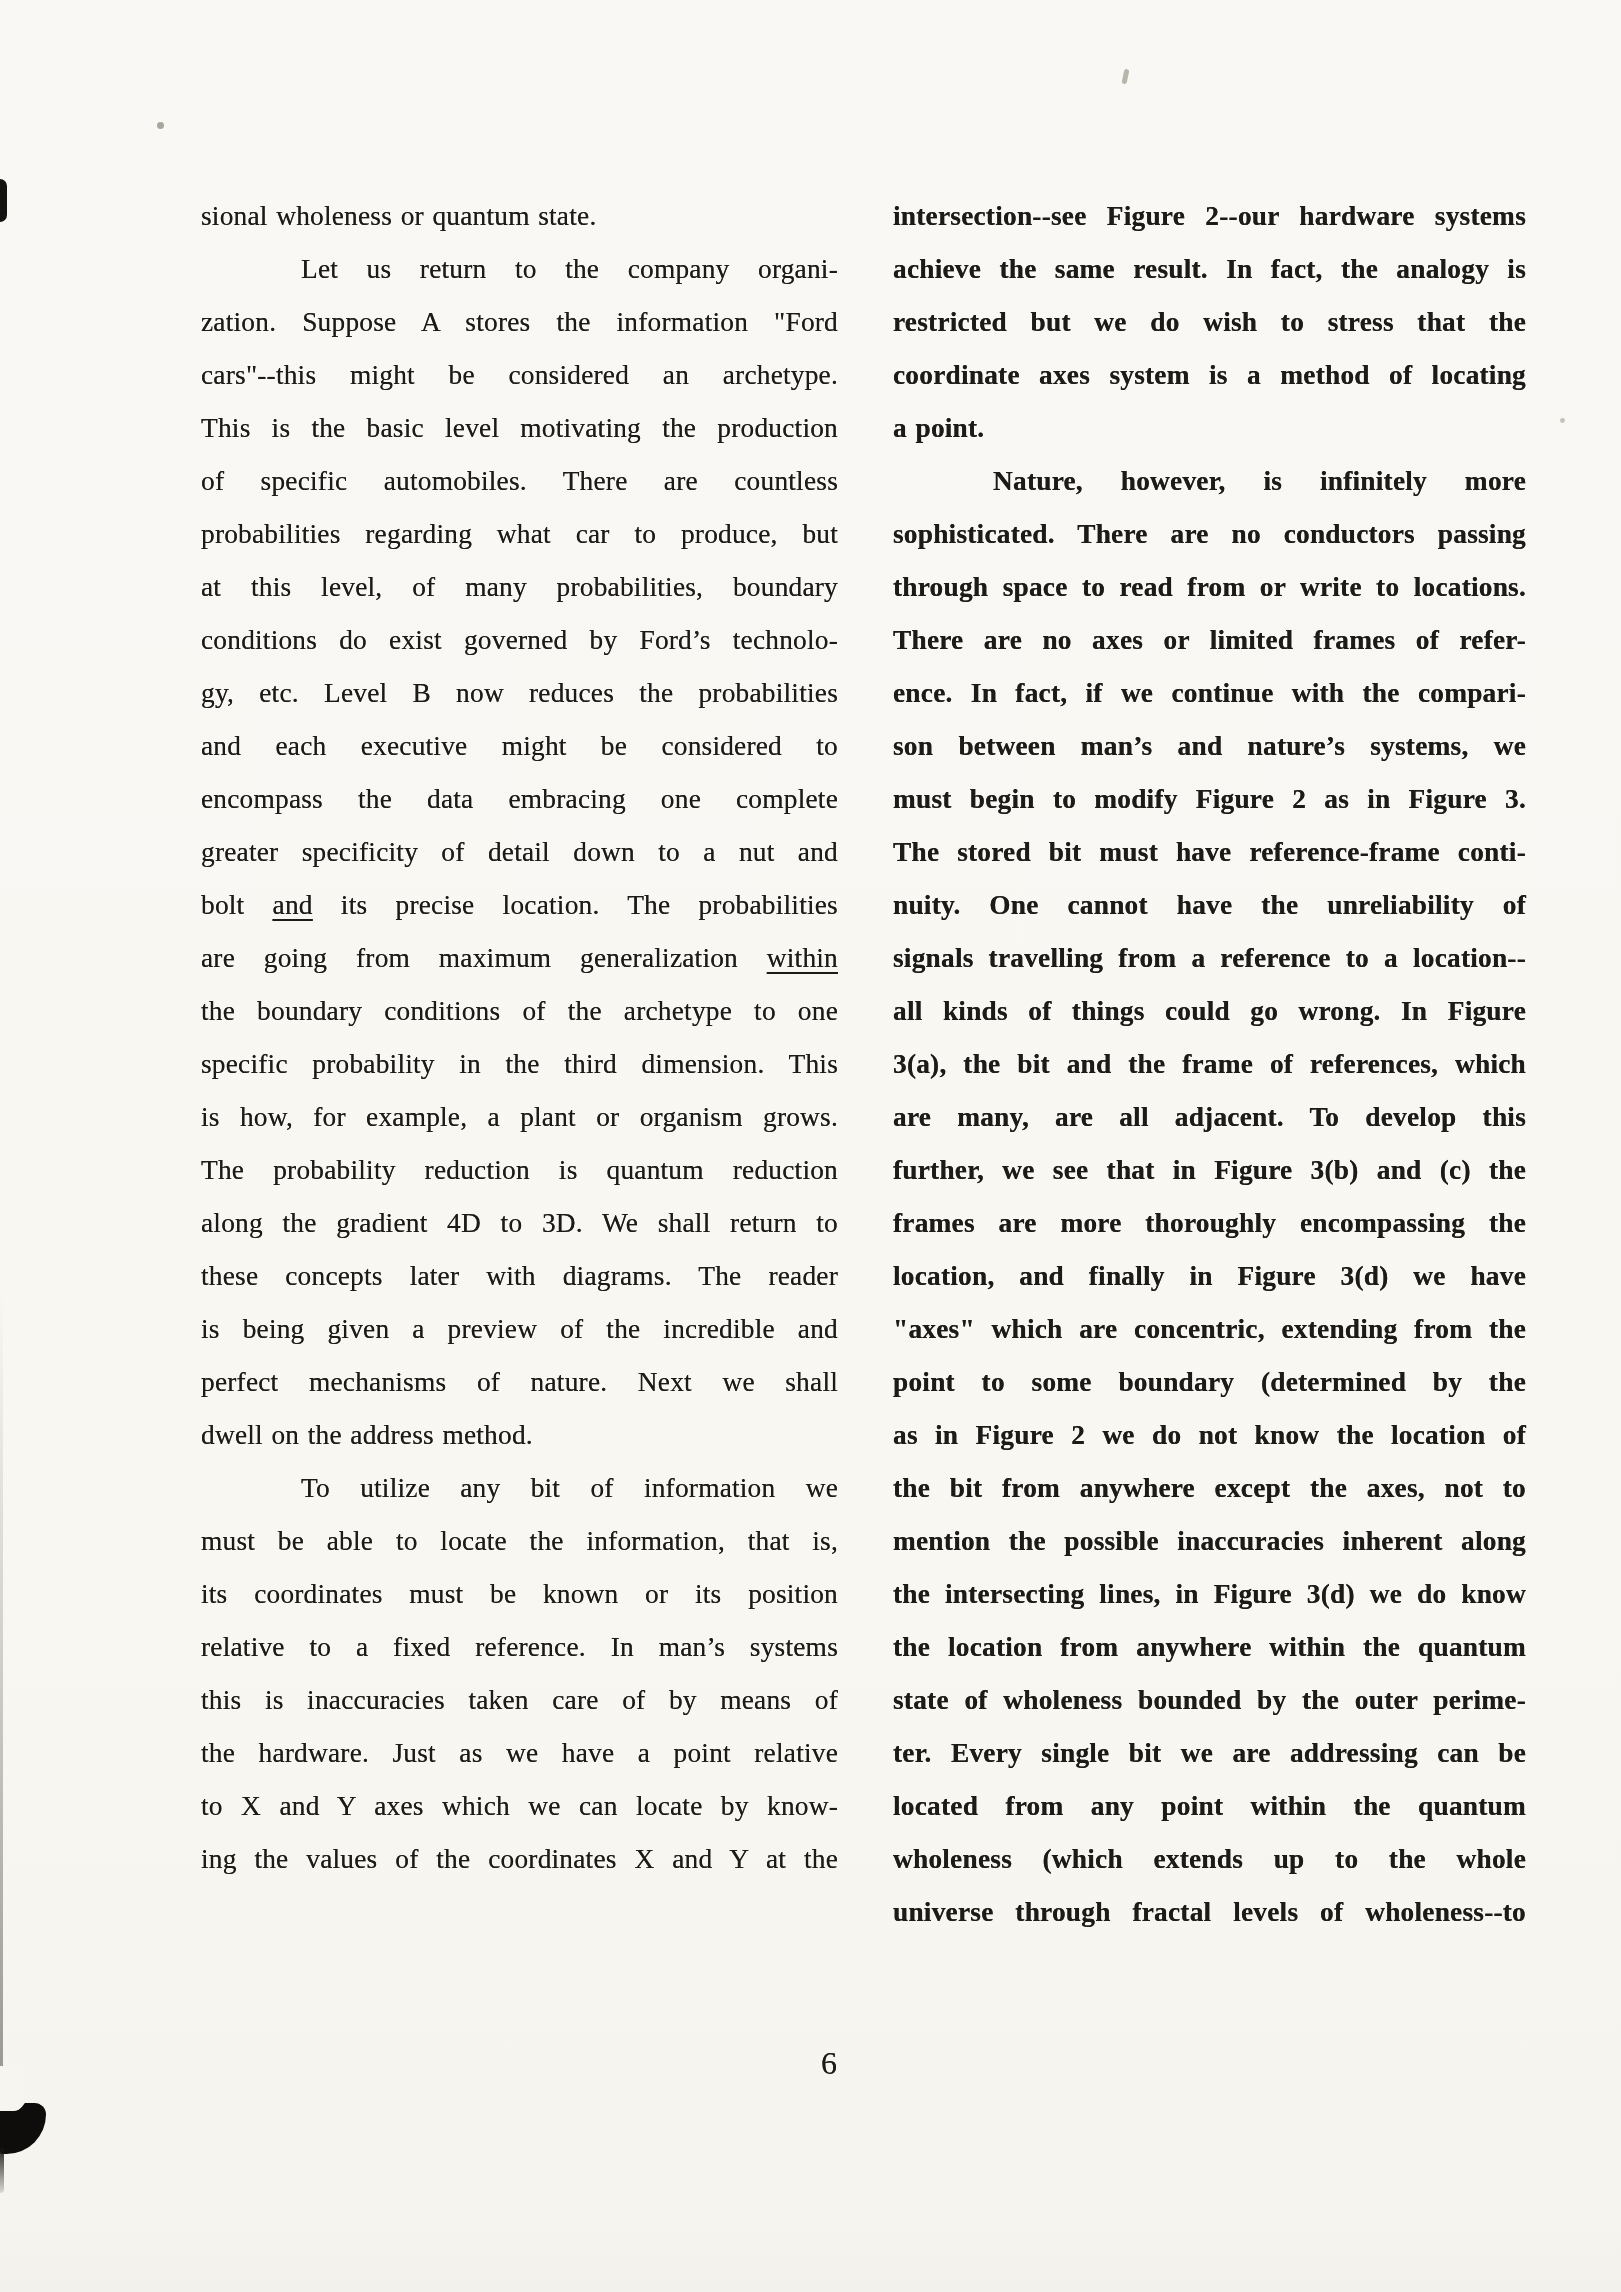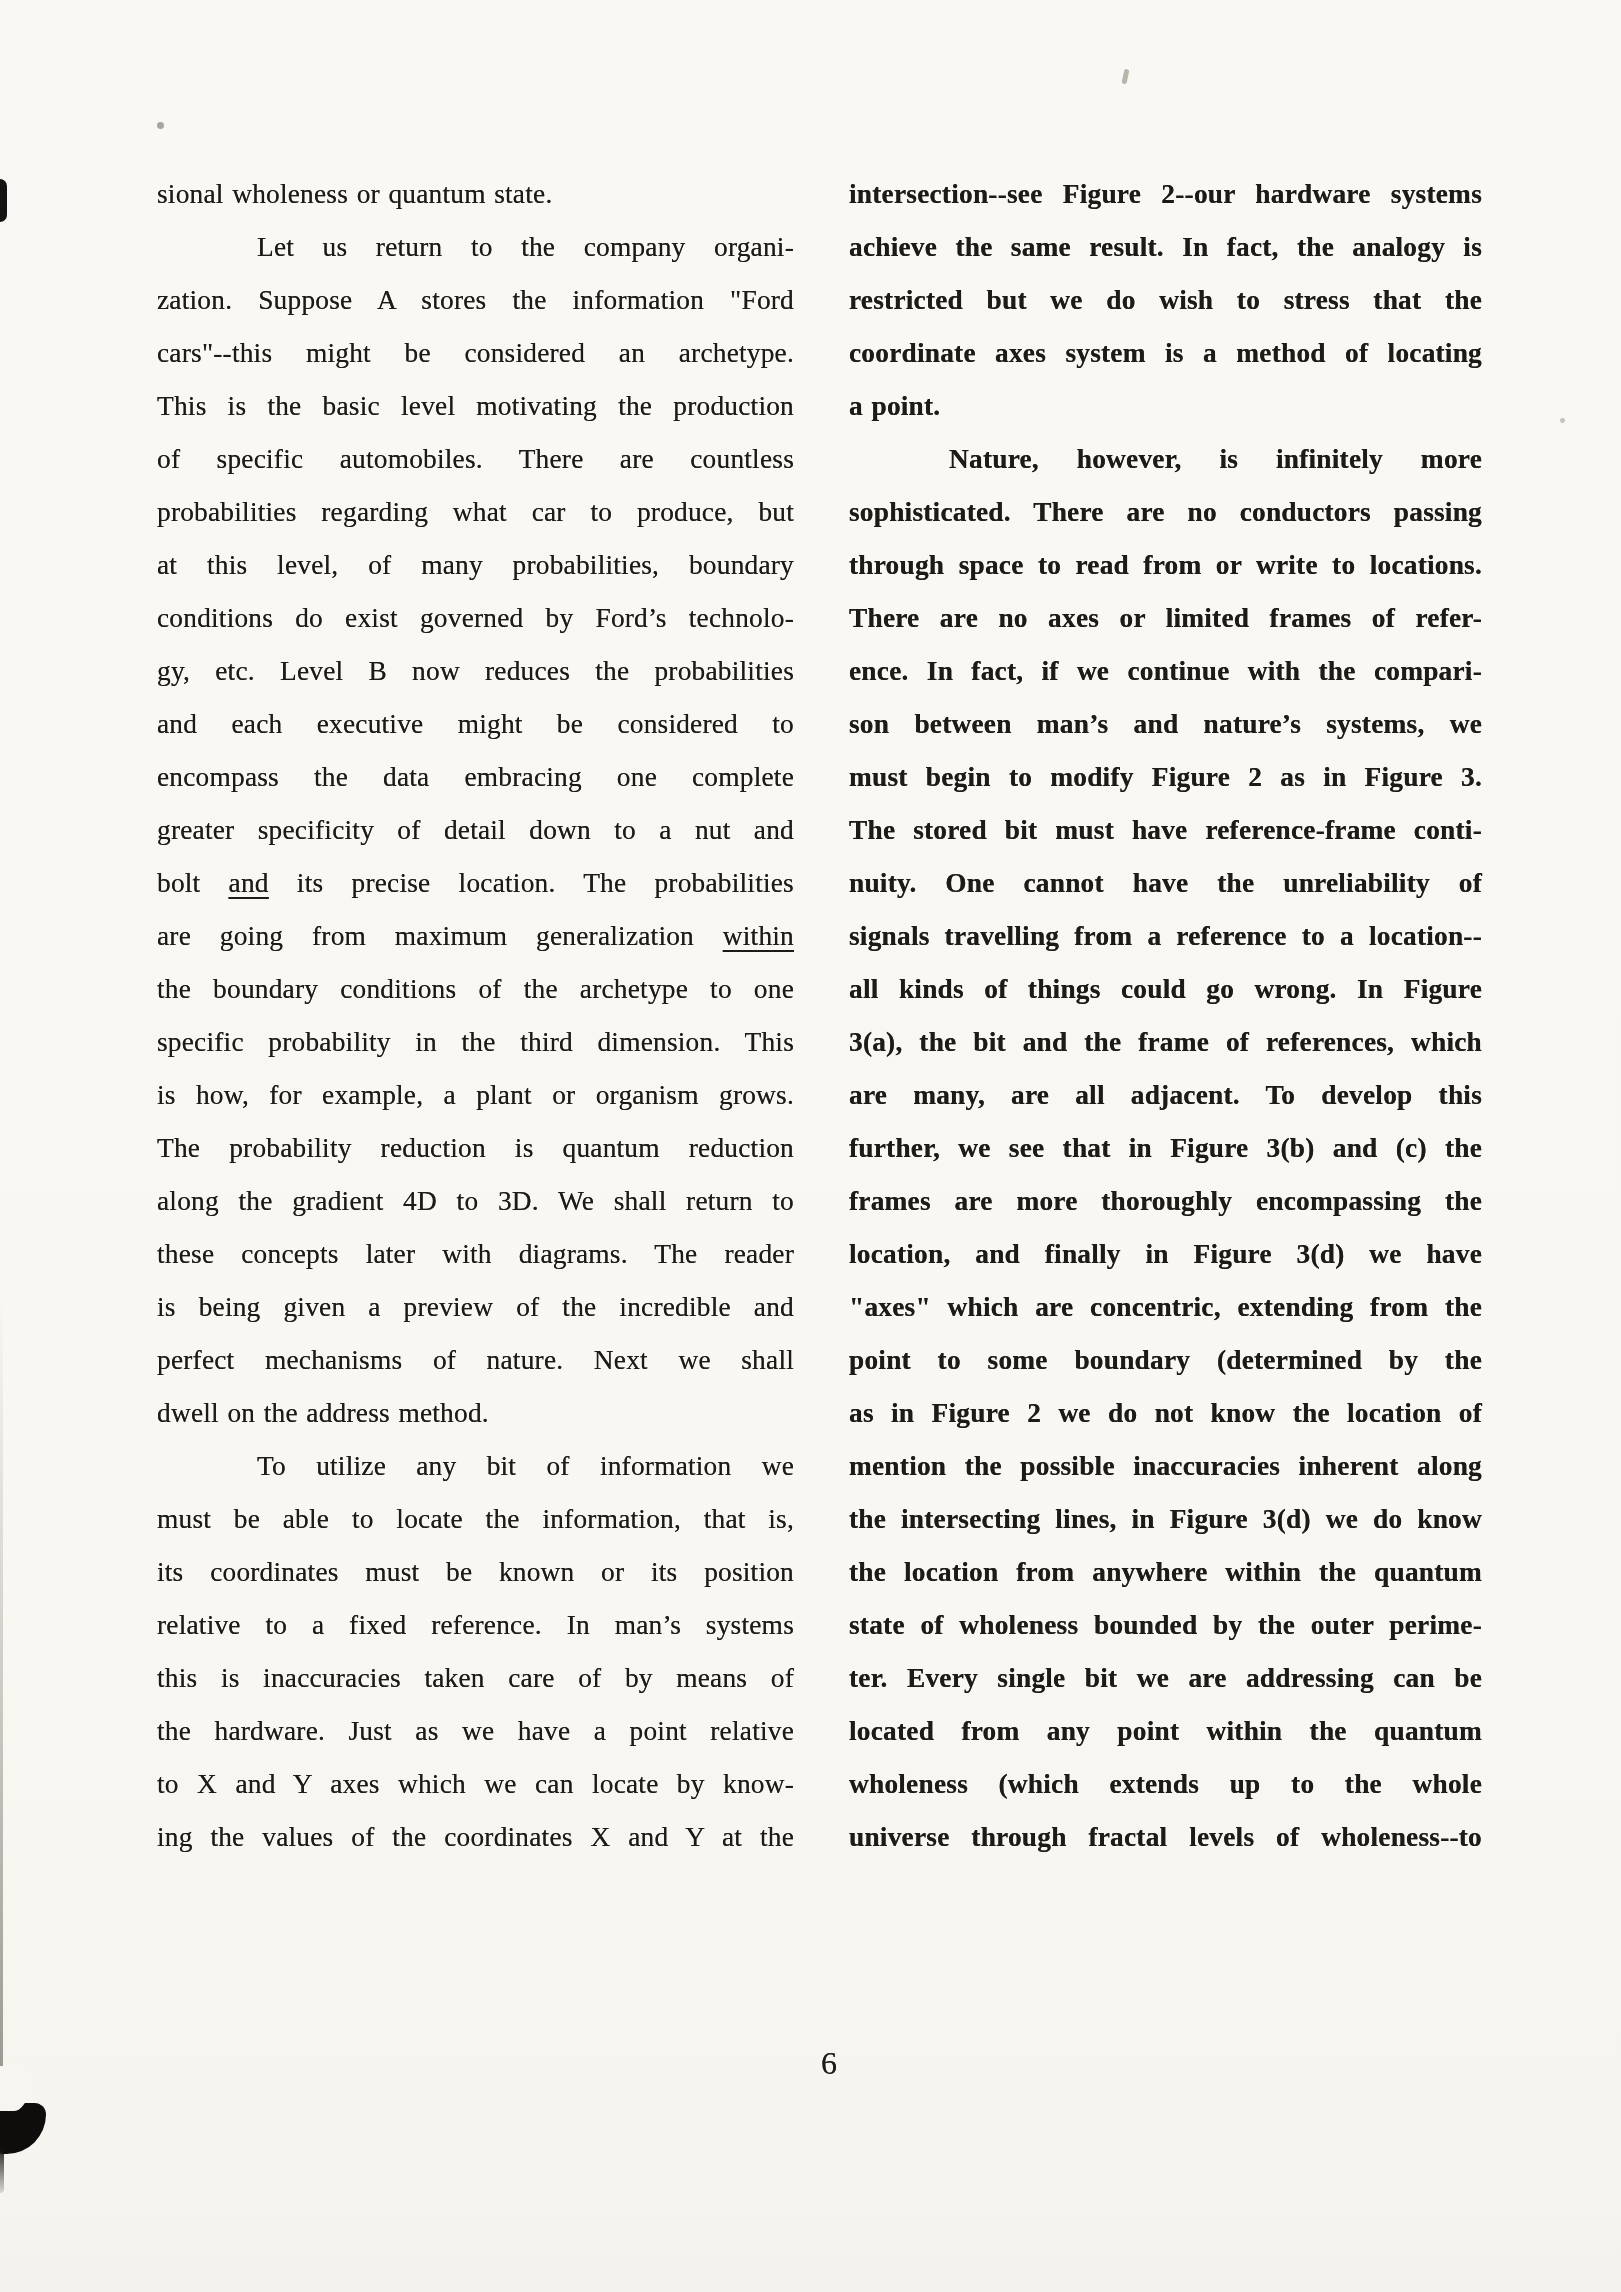--- a/index.html
+++ b/index.html
@@ -11,22 +11,23 @@
     position: relative;
     width: 1621px;
     height: 2293px;
     background: linear-gradient(180deg, #f9f8f4 0%, #f8f7f2 70%, #f5f4ee 96%, #f2f1eb 100%);
     font-family: "Liberation Serif", "DejaVu Serif", serif;
     color: #1d1b18;
     overflow: hidden;
   }
   .col {
     position: absolute;
-    top: 168px;
+    top: 190px;
     width: 637px;
+    margin-left: 44px;
   }
   .col.left  { left: 157px; }
   .col.right { left: 849px; width: 633px; font-weight: bold; }
   .line {
     height: 53px;
     line-height: 53px;
     font-size: 27.4px;
     white-space: normal;
     text-align: justify;
     text-align-last: left;
@@ -165,20 +166,21 @@
       <div class="line just"><span>signals travelling from a reference to a location--</span></div>
       <div class="line just"><span>all kinds of things could go wrong.  In Figure</span></div>
       <div class="line just"><span>3(a), the bit and the frame of references, which</span></div>
       <div class="line just"><span>are many, are all adjacent.  To develop this</span></div>
       <div class="line just"><span>further, we see that in Figure 3(b) and (c) the</span></div>
       <div class="line just"><span>frames are more thoroughly encompassing the</span></div>
       <div class="line just"><span>location, and finally in Figure 3(d) we have</span></div>
       <div class="line just"><span>"axes" which are concentric, extending from the</span></div>
       <div class="line just"><span>point to some boundary (determined by the</span></div>
       <div class="line just"><span>as in Figure 2 we do not know the location of</span></div>
+      <div class="line just"><span>the bit from anywhere except the axes, not to</span></div>
       <div class="line just"><span>mention the possible inaccuracies inherent along</span></div>
       <div class="line just"><span>the intersecting lines, in Figure 3(d) we do know</span></div>
       <div class="line just"><span>the location from anywhere within the quantum</span></div>
       <div class="line just"><span>state of wholeness bounded by the outer perime-</span></div>
       <div class="line just"><span>ter.  Every single bit we are addressing can be</span></div>
       <div class="line just"><span>located from any point within the quantum</span></div>
       <div class="line just"><span>wholeness (which extends up to the whole</span></div>
       <div class="line just"><span>universe through fractal levels of wholeness--to</span></div>
     </div>
 

